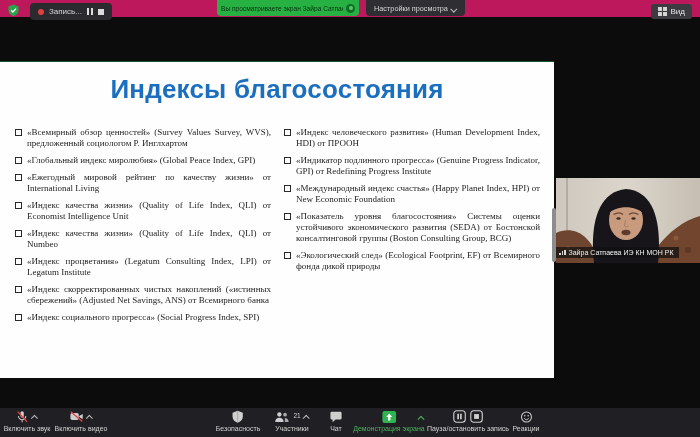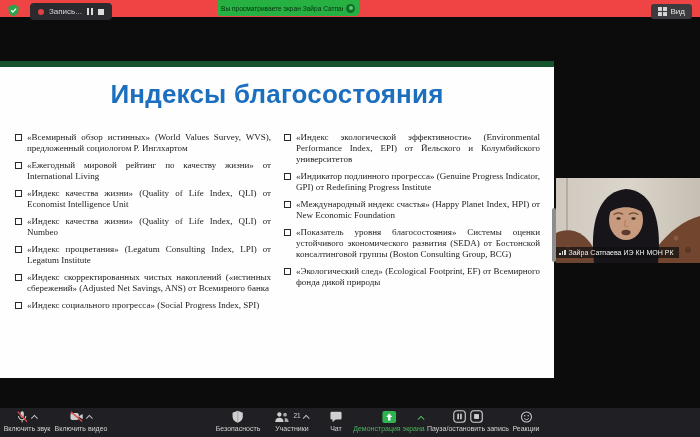--- a/index.html
+++ b/index.html
@@ -1,20 +1,20 @@
 <!DOCTYPE html>
 <html><head>
 <meta charset="utf-8">
 <style>
   html,body{margin:0;padding:0;background:#000;}
   .screen{position:relative;width:700px;height:437px;background:#0c0c0c;overflow:hidden;
           font-family:"Liberation Sans",sans-serif;-webkit-font-smoothing:antialiased;}
 
   
-  .topbar{position:absolute;top:0;left:0;width:700px;height:17px;background:#ef4444;}
+  .topbar{position:absolute;top:0;left:0;width:700px;height:17px;background:#be185d;}
   .enc-icon{position:absolute;left:8px;top:3px;}
   .rec-pill{position:absolute;left:30px;top:3px;height:17px;background:#2a2a2f;border-radius:4px;
             display:flex;align-items:center;gap:5px;padding:0 8px;}
   .rec-dot{width:6px;height:6px;border-radius:50%;background:#e14040;}
   .rec-label{font-size:8px;color:#d8d8d8;}
   .rec-pause{display:flex;gap:2px;cursor:pointer;}
   .rec-pause i{display:block;width:2px;height:7px;background:#dcdcdc;}
   .rec-stop{width:6px;height:6px;background:#dcdcdc;cursor:pointer;}
   .banner{position:absolute;left:217px;top:0;width:142px;height:16px;background:#27b143;
           border-radius:0 0 4px 4px;display:flex;align-items:center;gap:3px;padding:0 4px;box-sizing:border-box;}
@@ -26,21 +26,21 @@
   .view-btn{position:absolute;right:8px;top:4px;height:15px;background:#3b3b40;border-radius:3px;
             display:flex;align-items:center;gap:4px;padding:0 7px;font-size:8px;color:#e6e6e6;cursor:pointer;}
   .chev{display:inline-block;width:4px;height:4px;border-left:1.2px solid #bdbdbd;border-top:1.2px solid #bdbdbd;}
   .chev-up{transform:rotate(45deg) translateY(1px);}
   .chev-down{transform:rotate(225deg) translateY(-1px);}
   .chev-green{border-color:#4db35e;}
 
   
   .share-area{position:absolute;top:25px;left:0;width:700px;height:383px;background:#0c0c0c;}
   .slide{position:absolute;left:0;top:36px;width:554px;height:317px;background:#fefefe;
-         border-top:6px solid #14532d;box-sizing:border-box;overflow:hidden;}
+         border-top:1px solid #14532d;box-sizing:border-box;overflow:hidden;}
   .slide-title{margin-top:12px;text-align:center;font-size:26px;font-weight:600;color:#1b6fbe;
                letter-spacing:.2px;}
   .cols{display:flex;gap:13px;padding:0 14px 0 15px;margin-top:22px;}
   .col{width:50%;margin:0;padding:0;list-style:none;font-family:"Liberation Serif",serif;
        font-size:9px;line-height:11px;color:#1c1c1c;text-align:justify;}
   .col li{position:relative;padding-left:12px;margin-bottom:6px;}
   .bullet-sq{position:absolute;left:0;top:2px;width:5px;height:5px;border:1px solid #2a2a2a;background:#fff;}
   .scroll-thumb{position:absolute;left:552px;top:183px;width:4px;height:54px;background:#8d8d8d;border-radius:2px;}
 
   
@@ -83,48 +83,52 @@
       <span class="rec-pause">
           <i></i>
           <i></i>
         </span>
       <span class="rec-stop"></span>
     </div>
     <div class="banner">
       <span class="banner-text">Вы просматриваете экран Зайра Сатпаева ИЭ...</span>
       <span class="banner-cam"></span>
     </div>
+    <div class="view-settings">
+      <span>Настройки просмотра</span>
+      <span class="chev chev-down"></span>
+    </div>
     <div class="view-btn">
       <svg width="9" height="9" viewBox="0 0 10 10">
           <rect width="4.4" height="4.4" fill="#d6d6d6"></rect>
           <rect x="5.6" width="4.4" height="4.4" fill="#d6d6d6"></rect>
           <rect y="5.6" width="4.4" height="4.4" fill="#d6d6d6"></rect>
           <rect x="5.6" y="5.6" width="4.4" height="4.4" fill="#d6d6d6"></rect>
         </svg>
       <span>Вид</span>
     </div>
   </div>
 
   <div class="share-area">
     <div class="slide">
       <div class="slide-title">Индексы благосостояния</div>
       <div class="cols">
         <ul class="col">
-            <li><span class="bullet-sq"></span><span class="btext">«Всемирный обзор истинных» (World Values Survey, WVS), предложенный социологом Р. Инглхартом</span></li>
-            <li><span class="bullet-sq"></span></li>
+            <li><span class="bullet-sq"></span><span class="btext">«Всемирный обзор ценностей» (Survey Values Survey, WVS), предложенный социологом Р. Инглхартом</span></li>
+            <li><span class="bullet-sq"></span><span class="btext">«Глобальный индекс миролюбия» (Global Peace Index, GPI)</span></li>
             <li><span class="bullet-sq"></span><span class="btext">«Ежегодный мировой рейтинг по качеству жизни» от International Living</span></li>
             <li><span class="bullet-sq"></span></li>
             <li><span class="bullet-sq"></span><span class="btext">«Индекс качества жизни» (Quality of Life Index, QLI) от Economist Intelligence Unit</span></li>
             <li><span class="bullet-sq"></span><span class="btext">«Индекс качества жизни» (Quality of Life Index, QLI) от Numbeo</span></li>
             <li><span class="bullet-sq"></span><span class="btext">«Индекс процветания» (Legatum Consulting Index, LPI) от Legatum Institute</span></li>
             <li><span class="bullet-sq"></span><span class="btext">«Индекс скорректированных чистых накоплений («истинных сбережений» (Adjusted Net Savings, ANS) от Всемирного банка</span></li>
             <li><span class="bullet-sq"></span><span class="btext">«Индекс социального прогресса» (Social Progress Index, SPI)</span></li>
           </ul>
         <ul class="col">
-            <li><span class="bullet-sq"></span><span class="btext">«Индекс экологической эффективности» (Environmental Performance Index, EPI) от Йельского и Колумбийского университетов</span></li>
+            <li><span class="bullet-sq"></span><span class="btext">«Индекс человеческого развития» (Human Development Index, HDI) от ПРООН</span></li>
             <li><span class="bullet-sq"></span><span class="btext">«Индикатор подлинного прогресса» (Genuine Progress Indicator, GPI) от Redefining Progress Institute</span></li>
             <li><span class="bullet-sq"></span><span class="btext">«Международный индекс счастья» (Happy Planet Index, HPI) от New Economic Foundation</span></li>
             <li><span class="bullet-sq"></span><span class="btext">«Показатель уровня благосостояния» Системы оценки устойчивого экономического развития (SEDA) от Бостонской консалтинговой группы (Boston Consulting Group, BCG)</span></li>
             <li><span class="bullet-sq"></span><span class="btext">«Экологический след» (Ecological Footprint, EF) от Всемирного фонда дикой природы</span></li>
           </ul>
       </div>
     </div>
     <div class="scroll-thumb"></div>
 
     <div class="video">

